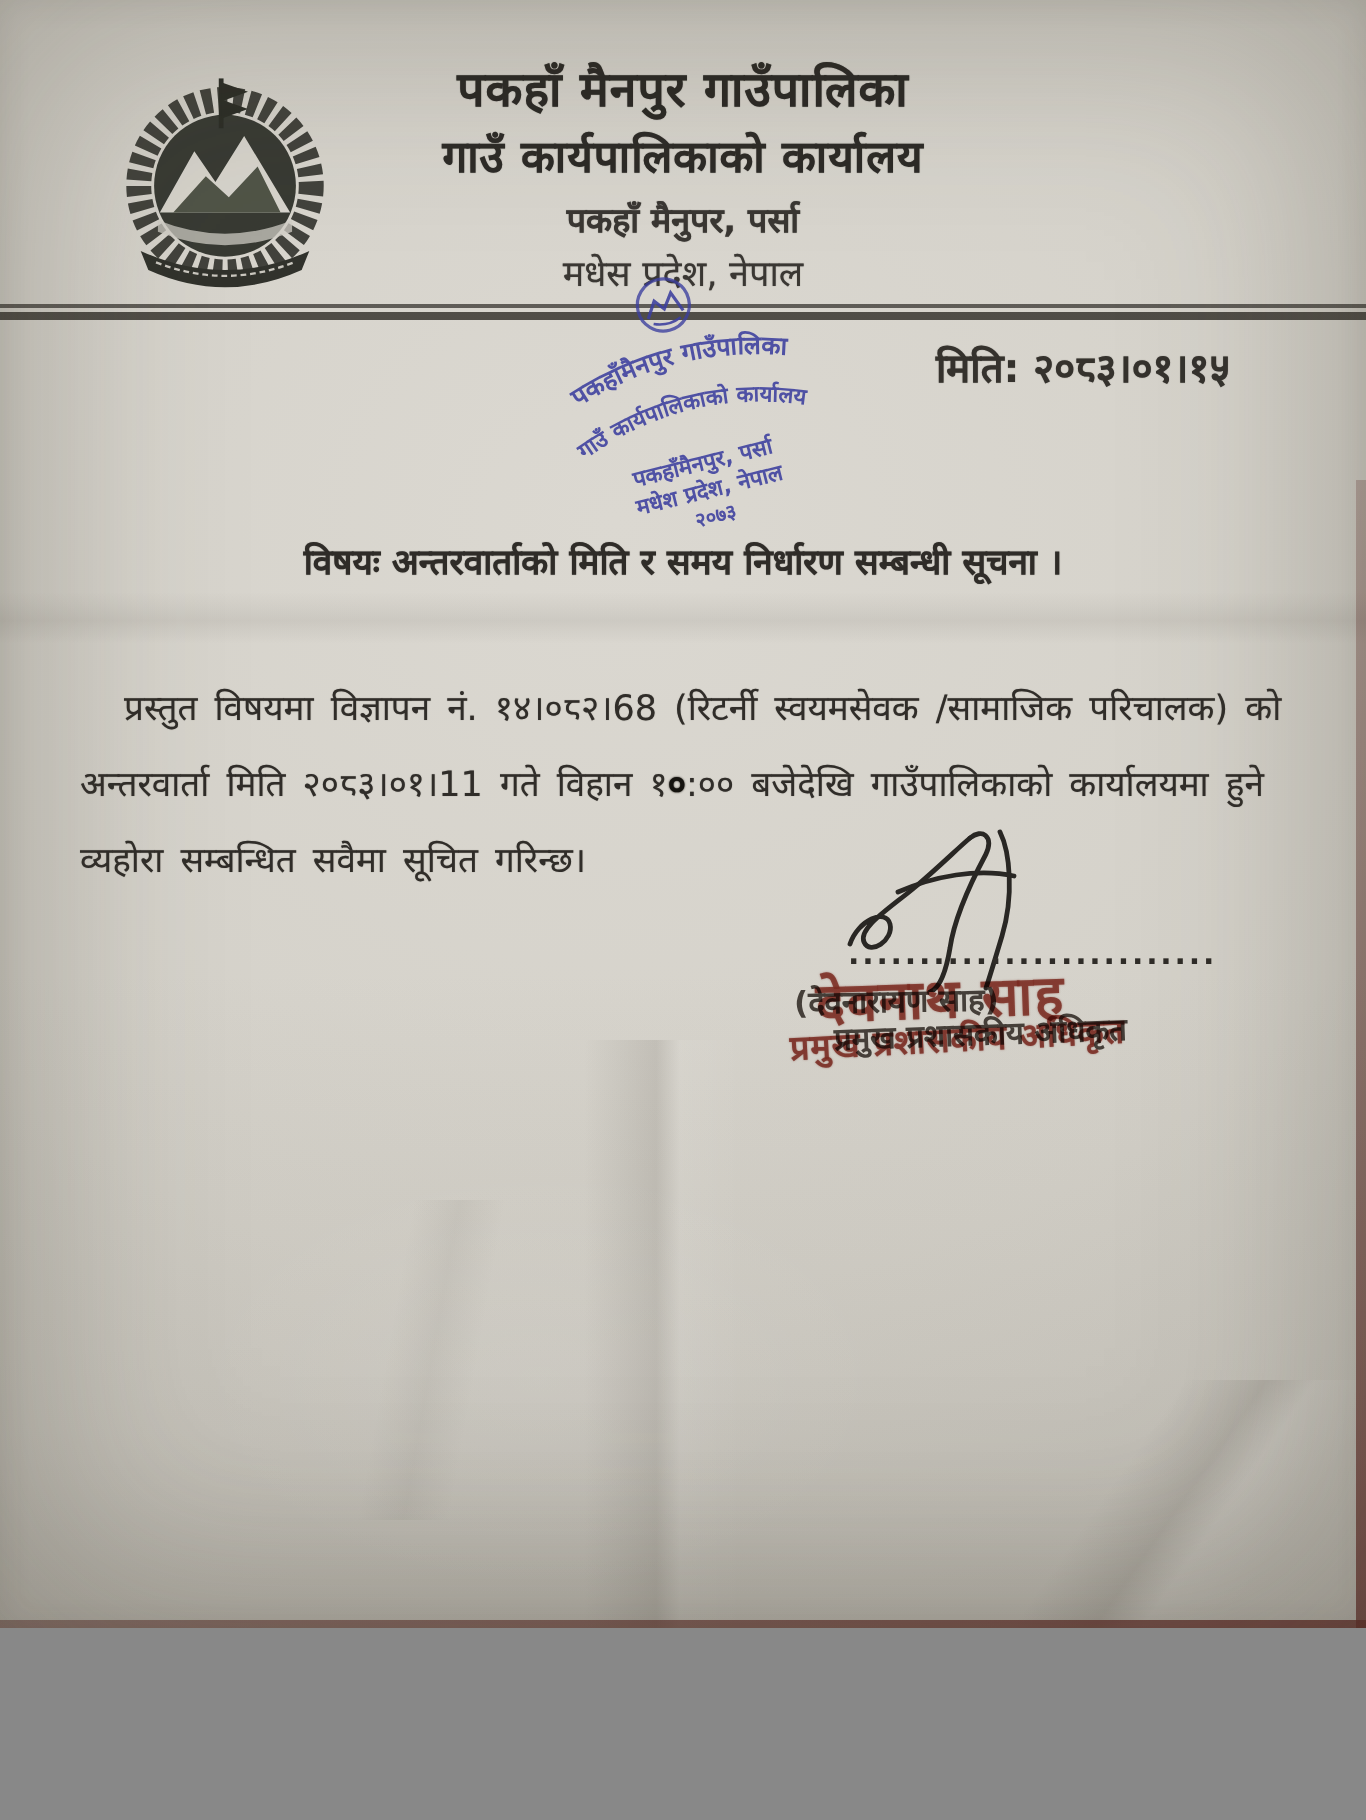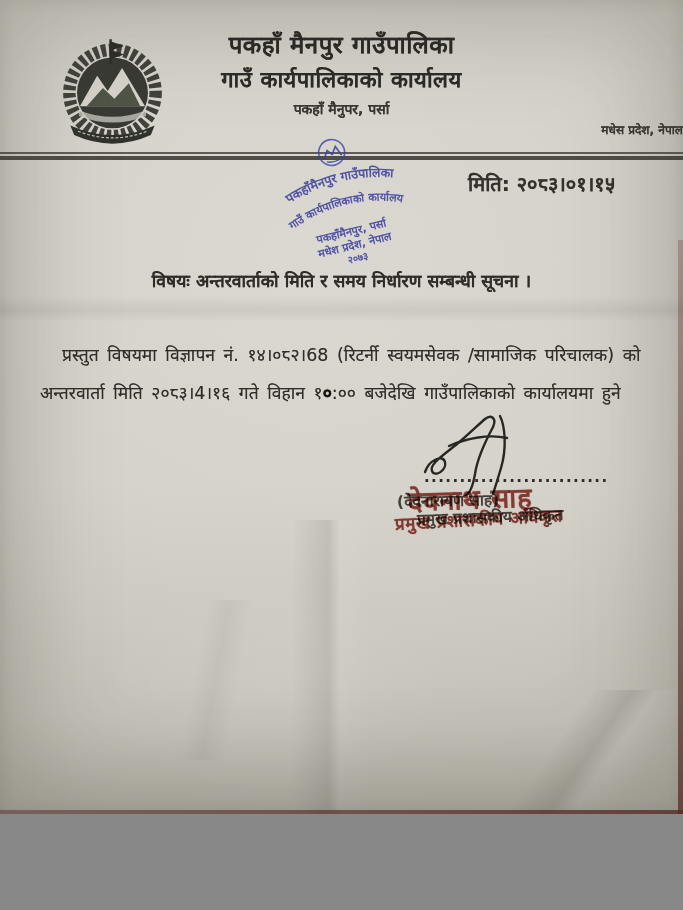--- a/index.html
+++ b/index.html
@@ -10,22 +10,22 @@
       radial-gradient(130% 95% at 45% 32%, #dbd8d1 0%, #d4d1c9 50%, #cbc8c0 80%, #bdbab2 100%);
     color:#33302c;
   }
   .photo *{box-sizing:border-box;}
   .abs{position:absolute;}
   
   .header{position:absolute;left:0;right:0;top:30px;text-align:center;line-height:1.25;
           text-shadow:0 0 .5px rgba(40,38,34,.55);}
   .h-org{font-size:24px;font-weight:700;color:#2b2925;letter-spacing:.5px;}
   .h-office{font-size:22px;font-weight:700;color:#2d2b27;margin-top:6px;letter-spacing:.5px;}
-  .h-place{font-size:14px;font-weight:600;color:#3a3733;margin-top:7px;}
-  .h-prov{font-size:12px;font-weight:700;color:#3a3733;margin-top:5px;text-align:right;}
+  .h-place{font-size:17px;font-weight:600;color:#3a3733;margin-top:7px;}
+  .h-prov{font-size:18px;font-weight:400;color:#3a3733;margin-top:5px;}
   
   .logo{left:55px;top:34px;width:115px;height:112px;opacity:.92;}
   
   .rule{left:0;right:0;top:152px;height:8px;
         background:linear-gradient(#4a4742 0 24%, transparent 24% 52%, #38352f 52% 100%);
         opacity:.85;}
   
   .meta-left{left:48px;top:173px;font-size:16px;font-weight:600;color:#35322d;line-height:29px;
              text-shadow:0 0 .5px rgba(40,38,34,.5);}
   .meta-date{left:468px;top:170px;font-size:20px;font-weight:600;color:#35322d;
@@ -119,21 +119,22 @@
       <text x="81" y="100" font-size="11" text-anchor="middle">पकहाँमैनपुर, पर्सा</text>
       <text x="81" y="114" font-size="11" text-anchor="middle">मधेश प्रदेश, नेपाल</text>
       <text x="81" y="127" font-size="10" text-anchor="middle">२०७३</text>
     </g>
   </svg>
 
   <div class="abs subject">विषयः अन्तरवार्ताको मिति र समय निर्धारण सम्बन्धी सूचना ।</div>
 
   <div class="abs body-text">
     <div><span class="indent"></span><span>प्रस्तुत विषयमा विज्ञापन नं. १४।०८२।68 (रिटर्नी स्वयमसेवक /सामाजिक परिचालक) को</span></div>
-    <div><span>अन्तरवार्ता मिति २०८३।4।१६ गते विहान </span><span>१</span><span class="time-fix">०</span><span>:००</span><span> बजेदेखि गाउँपालिकाको कार्यालयमा हुने</span></div>
+    <div><span>अन्तरवार्ता मिति २०८३।०१।11 गते विहान </span><span>१</span><span class="time-fix">०</span><span>:००</span><span> बजेदेखि गाउँपालिकाको कार्यालयमा हुने</span></div>
+    <div>व्यहोरा सम्बन्धित सवैमा सूचित गरिन्छ।</div>
   </div>
 
   <svg class="abs sig-svg" viewBox="0 0 130 82" aria-hidden="true">
     <g fill="none" stroke="#1b1916" stroke-width="2.4" stroke-linecap="round" opacity=".92">
       <path d="M10,58 C14,46 28,40 30,48 C32,56 20,64 17,57 C14,50 30,40 42,30 C54,20 64,10 70,5"></path>
       <path d="M70,5 C76,0 82,4 78,13 C70,28 62,46 60,60 C58,72 55,80 50,82"></path>
       <path d="M85,2 C90,12 92,34 86,54 C83,64 80,74 78,80"></path>
       <path d="M34,32 C52,24 74,20 92,24"></path>
     </g>
   </svg>

